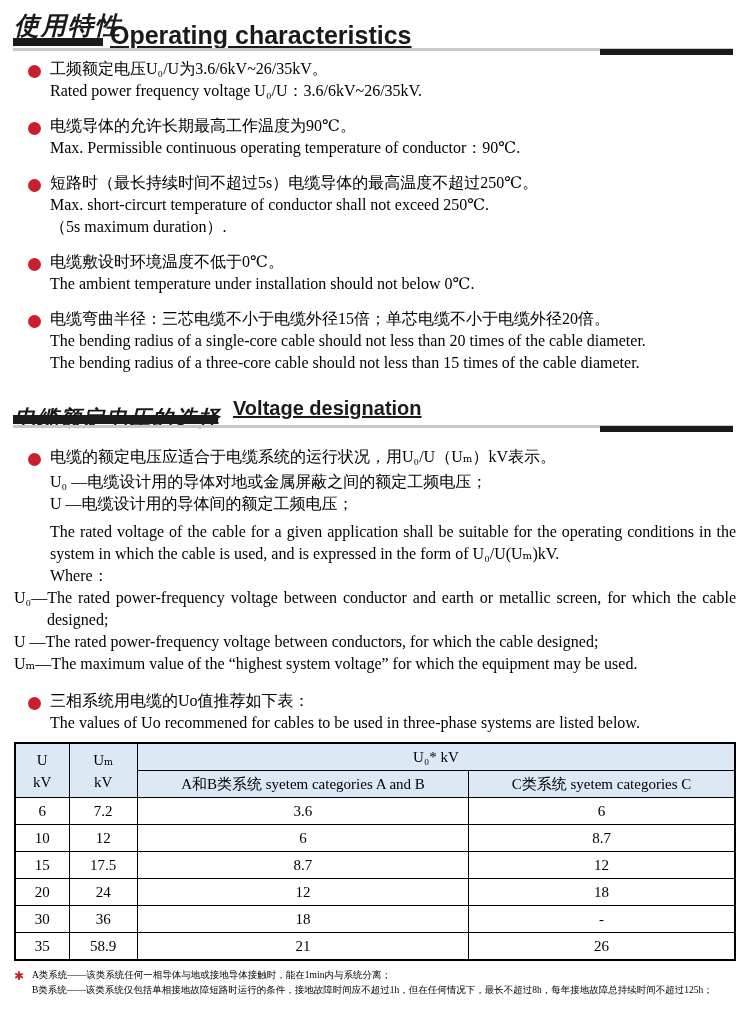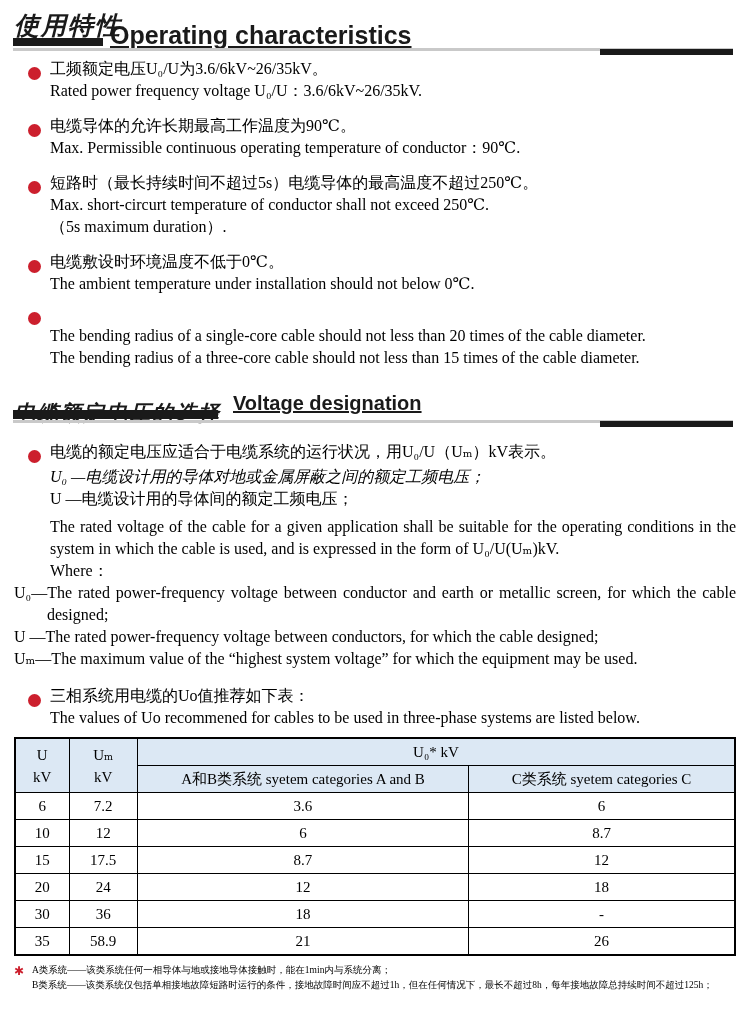--- a/index.html
+++ b/index.html
@@ -40,31 +40,31 @@
   .hdr2{height:46px;margin-top:14px;}
   .hdr2 .zh-title{left:14px;top:16px;font-size:21px;}
   .hdr2 .zh-bar{left:13px;top:27px;width:205px;height:9px;}
   .hdr2 .en-title{left:233px;top:9px;font-size:20px;}
   .hdr2 .rule{left:13px;top:37px;width:720px;}
   .hdr2 .rule-cap{left:600px;top:38px;width:133px;}
 
   
   .content{padding:0 14px;}
   .bullet{margin:0 0 13px 0;}
-  .b-first{display:flex;align-items:flex-end;padding-left:14px;}
+  .b-first{display:flex;align-items:center;padding-left:14px;}
   .dot{
     flex:0 0 13px;width:13px;height:13px;border-radius:50%;
     background:#cc1f2d;margin:4px 9px 0 0;
   }
   .line{font-size:16px;line-height:22px;color:#000;}
   .b-rest{padding-left:36px;}
   .just{text-align:justify;}
   .hang{padding-left:33px;text-indent:-33px;}
   .para{padding-left:36px;margin:6px 0 0 0;}
-  .mt4{margin-top:3px;font-style:italic;}
+  .mt4{margin-top:3px;}
 
   
   table.vtable{
     border-collapse:collapse;
     width:722px;margin:8px 0 0 14px;
     font-size:15px;
   }
   table.vtable td{
     border:1px solid #000;
     text-align:center;vertical-align:middle;
@@ -130,20 +130,21 @@
       <div class="b-first">
         <span class="dot"></span>
         <div class="line">电缆敷设时环境温度不低于0℃。</div>
       </div>
       <div class="line b-rest">The  ambient  temperature under installation should not  below 0℃.</div>
     </div>
 
     <div class="bullet">
       <div class="b-first">
         <span class="dot"></span>
+        <div class="line">电缆弯曲半径：三芯电缆不小于电缆外径15倍；单芯电缆不小于电缆外径20倍。</div>
       </div>
       <div class="line b-rest">The bending radius of  a single-core cable should not less than 20 times of the cable diameter.</div>
       <div class="line b-rest">The bending radius of  a three-core  cable should not less than 15 times of the cable diameter.</div>
     </div>
 
   </div>
 
   <div class="sec-header hdr2">
     <div class="zh-title">电缆额定电压的选择</div>
     <div class="zh-bar"></div>

